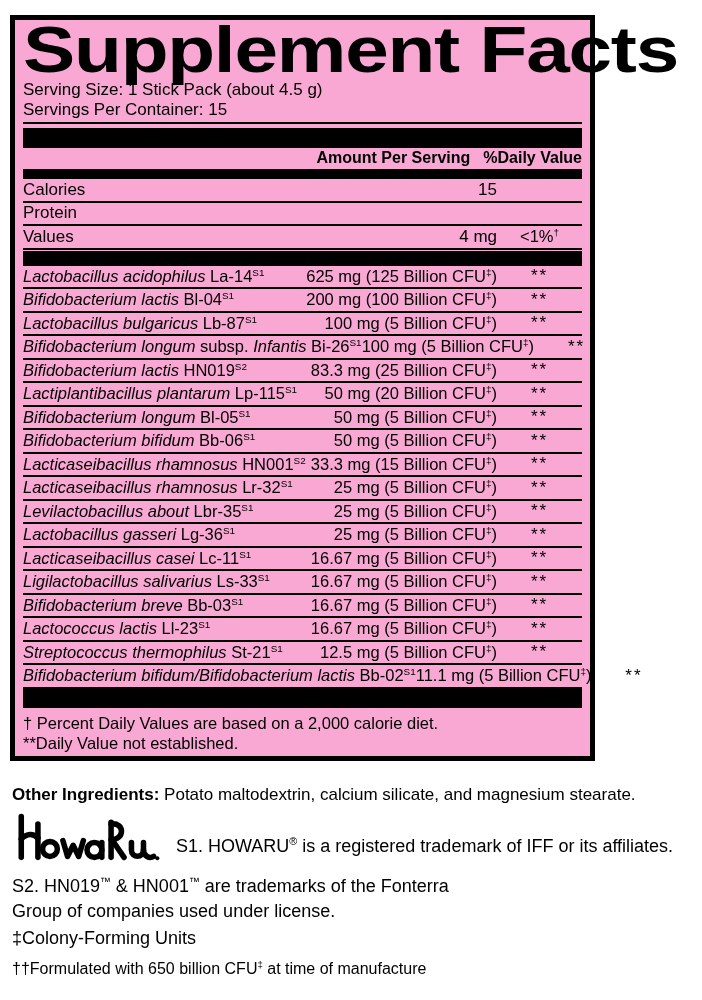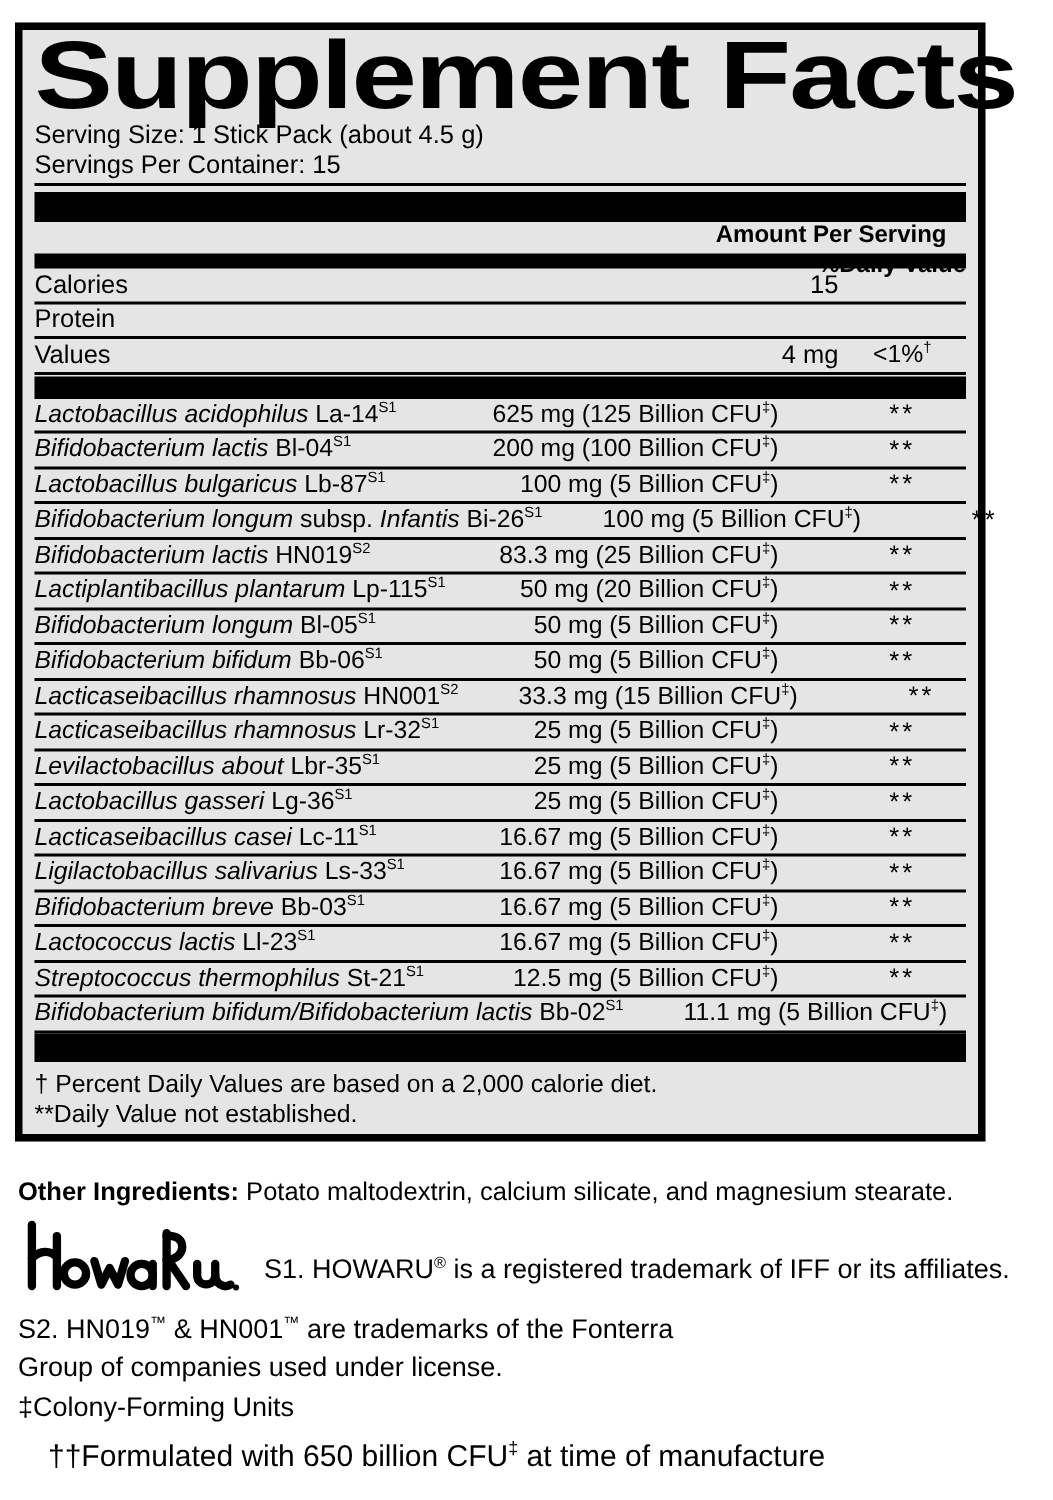--- a/index.html
+++ b/index.html
@@ -1,61 +1,61 @@
 <!DOCTYPE html>
 <html><head>
 <meta charset="utf-8">
 <style>
   html,body{margin:0;padding:0;background:#fff;}
   body{width:702px;height:1000px;font-family:"Liberation Sans",sans-serif;color:#000;-webkit-font-smoothing:antialiased;}
   .page{position:relative;width:702px;height:1000px;background:#fff;overflow:hidden;}
 
-  .facts-box{position:absolute;left:10px;top:15px;width:647px;box-sizing:border-box;
-    border:5px solid #000;padding:0 8px 3px 8px;background:#e5e5e5;}
+  .facts-box{position:absolute;left:10px;top:15px;width:585px;box-sizing:border-box;
+    border:5px solid #000;padding:0 8px 3px 8px;background:#f9a8d4;}
 
   .title-svg{display:block;margin-top:2px;overflow:visible;}
   .title-text{font-family:"Liberation Sans",sans-serif;font-weight:bold;font-size:64px;fill:#000;letter-spacing:-1px;}
 
   .serving-line{font-size:17px;line-height:20px;white-space:nowrap;}
 
   .hairline{height:2px;background:#000;margin-top:2px;}
   .bar{background:#000;}
   .bar-top{height:20px;margin-top:4px;}
   .bar-mid{height:10px;}
   .bar-nutri{height:15px;margin-top:1px;}
   .bar-bottom{height:19px;}
 
-  .header-row{display:flex;align-items:flex-end;height:21px;font-weight:bold;font-size:16px;flex-direction:column;}
+  .header-row{display:flex;align-items:flex-end;height:21px;font-weight:bold;font-size:16px;}
   .header-row .c-name{flex:0 0 auto;}
   .header-row .c-amount{flex:1 1 auto;text-align:right;white-space:nowrap;padding-right:13px;padding-bottom:2px;}
   .header-row .c-dv{flex:0 0 85px;text-align:right;white-space:nowrap;padding-bottom:2px;}
 
   .row{display:flex;align-items:center;border-bottom:2px solid #000;box-sizing:border-box;}
   .nrow{height:23.5px;font-size:17px;}
-  .prow{height:23.5px;font-size:16.5px;gap:40px;}
+  .prow{height:23.5px;font-size:16.5px;}
   .c-name{flex:0 0 auto;white-space:nowrap;}
   .c-amount{flex:1 1 auto;text-align:right;white-space:nowrap;}
   .c-dv{flex:0 0 85px;text-align:center;white-space:nowrap;}
   .prow .c-dv{letter-spacing:2px;font-size:17px;}
   .nrow .c-dv{font-size:16.5px;}
 
   sup{font-size:60%;vertical-align:super;line-height:0;letter-spacing:0;}
 
   .footnotes{font-size:16.5px;line-height:20px;margin-top:5px;}
 
   .oi-line{position:absolute;left:12px;top:784px;width:680px;font-size:17px;line-height:21px;}
   .oi-line b{font-weight:bold;}
 
   .logo-row{position:absolute;left:12px;top:810px;display:flex;align-items:flex-end;}
   .logo-svg{display:block;}
   .s1-note{font-size:18px;padding-bottom:7px;margin-left:14px;white-space:nowrap;}
 
   .s2-note{position:absolute;left:12px;top:874px;font-size:18px;line-height:25px;}
   .cfu-note{position:absolute;left:12px;top:928px;font-size:18px;}
-  .formulated-note{position:absolute;left:12px;top:960px;font-size:20px;margin-left:20px;}
+  .formulated-note{position:absolute;left:12px;top:960px;font-size:16px;}
 </style>
 </head>
 <body>
 
 <div class="page">
 
   <div class="facts-box">
 
     <svg class="title-svg" width="657" height="58" viewBox="0 0 657 58" aria-label="Supplement Facts">
       <text x="0" y="50" class="title-text" textLength="655" lengthAdjust="spacingAndGlyphs">Supplement Facts</text>

